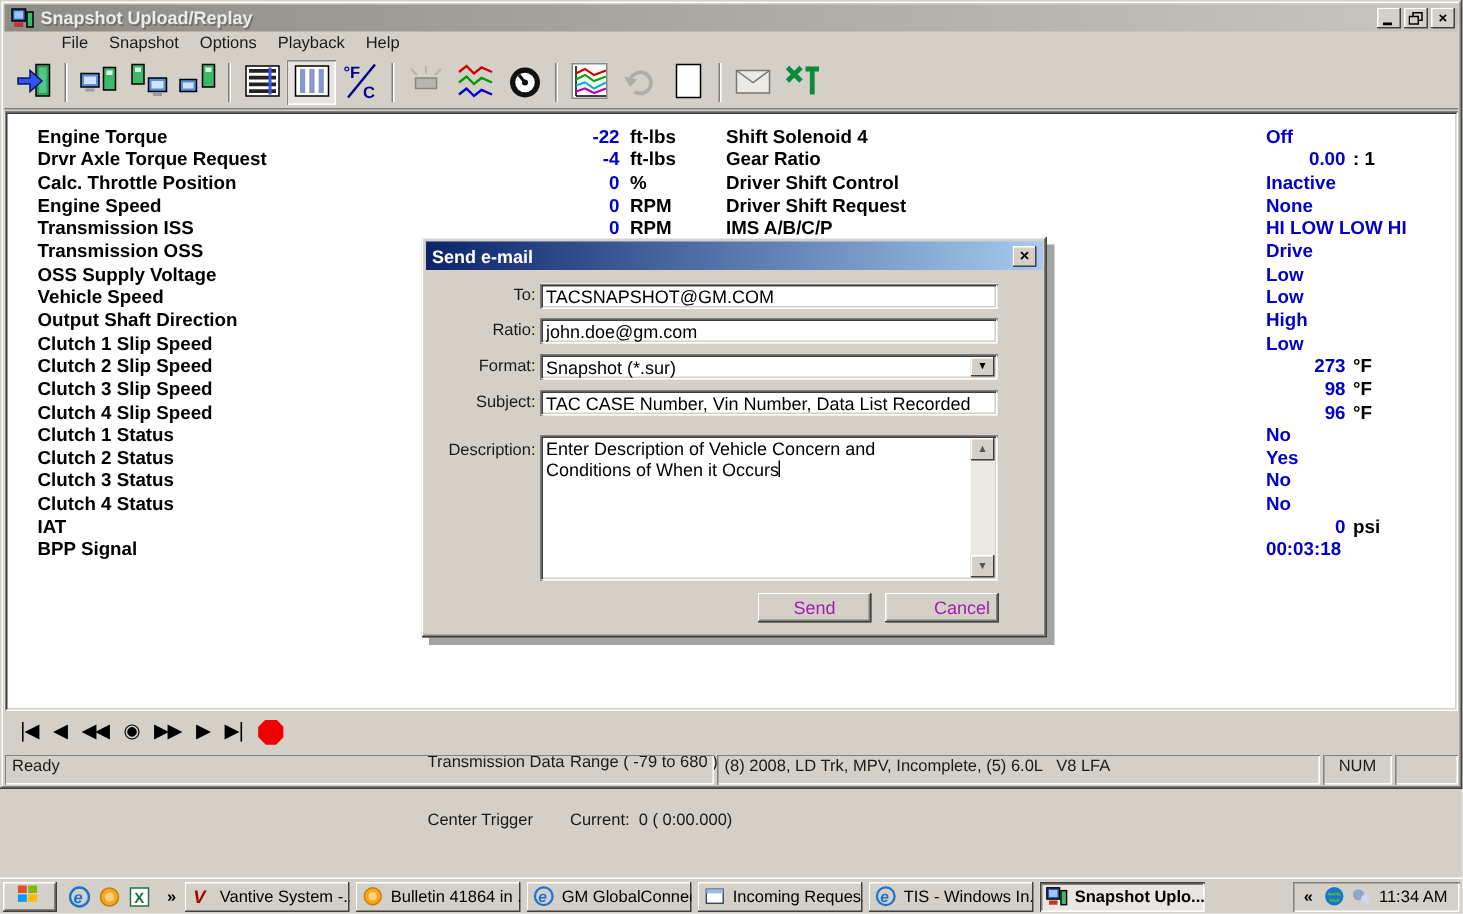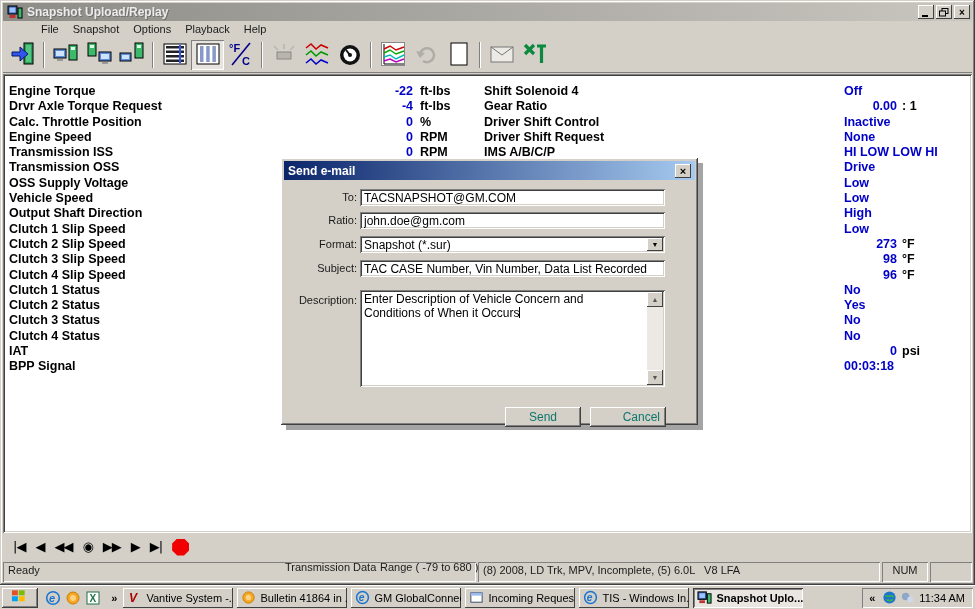--- a/index.html
+++ b/index.html
@@ -7,21 +7,21 @@
   body {
     width:975px; height:609px; position:relative; overflow:hidden;
     font-family:"Liberation Sans", sans-serif; background:#d4d0c8;
   }
   .raised { box-shadow: inset -1px -1px 0 #404040, inset 1px 1px 0 #ffffff, inset -2px -2px 0 #808080, inset 2px 2px 0 #d4d0c8; }
   .raised-thin { box-shadow: inset -1px -1px 0 #404040, inset 1px 1px 0 #ffffff; }
   .sunken-field { box-shadow: inset 1px 1px 0 #808080, inset -1px -1px 0 #ffffff, inset 2px 2px 0 #404040, inset -2px -2px 0 #d4d0c8; }
   .sunken-panel { box-shadow: inset 1px 1px 0 #808080, inset -1px -1px 0 #ffffff; }
 
   
-  #app-window { position:absolute; left:0; top:0; width:975px; height:585px; background:#d4d0c8;
+  #app-window { position:absolute; left:0; top:0; width:975px; height:526px; background:#d4d0c8;
     box-shadow: inset -1px -1px 0 #404040, inset 1px 1px 0 #d4d0c8, inset -2px -2px 0 #808080, inset 2px 2px 0 #ffffff; }
   .titlebar { position:absolute; left:3px; top:3px; right:3px; height:18px;
     background:linear-gradient(90deg,#8d8c87,#c9c6c0); display:flex; align-items:center; padding:0 2px; }
   .title-icon { width:16px; height:16px; margin-left:2px; }
   .title-icon svg { width:16px; height:16px; }
   .title-text { color:#ececec; font-weight:bold; font-size:12px; margin-left:4px; flex:1;
     text-shadow:1px 1px 0 #6f6e6a; white-space:nowrap; }
   .winbtn { width:16px; height:14px; background:#d4d0c8; margin-left:2px; display:flex; align-items:center; justify-content:center;
     font-size:10px; font-weight:bold; color:#000; }
   .winbtn svg { width:10px; height:9px; }
@@ -34,21 +34,21 @@
   .tb-btn { width:33px; height:30px; display:flex; align-items:center; justify-content:center; background:transparent; border:none; padding:0; }
   .tb-btn svg { width:26px; height:26px; }
   .tb-btn.pressed { background:#e7e4df; box-shadow: inset 1px 1px 0 #808080, inset -1px -1px 0 #ffffff; }
   .tb-sep { width:2px; height:26px; margin:0 4px; border-left:1px solid #808080; border-right:1px solid #ffffff; }
 
   
   .client { position:absolute; left:3px; top:74px; right:3px; bottom:52px; background:#ffffff;
     box-shadow: inset 1px 1px 0 #808080, inset -1px -1px 0 #ffffff, inset 2px 2px 0 #404040, inset -2px -2px 0 #d4d0c8;
     padding-top:10px; overflow:hidden; }
   .drow { position:relative; height:15.3px; font-size:12.5px; font-weight:bold; color:#000; white-space:nowrap; }
-  .c-left   { position:absolute; left:6px; }
+  .c-left   { position:absolute; left:22px; }
   .c-midval { position:absolute; left:305px; width:105px; text-align:right; color:#0000c8; }
   .c-midunit{ position:absolute; left:417px; }
   .c-rparam { position:absolute; left:481px; }
   .c-rval   { position:absolute; left:841px; width:53px; color:#0000c8; }
   .c-rval.num { text-align:right; }
   .c-runit  { position:absolute; left:899px; }
 
   
   .playbar { position:absolute; left:3px; right:3px; bottom:23px; height:29px; background:#d4d0c8; }
   .transport { position:absolute; left:10px; top:3px; display:flex; align-items:center; gap:10px; height:22px; }
@@ -80,22 +80,22 @@
     font-size:12px; padding:1px 4px; color:#000; }
   .dlg-combo-btn { position:absolute; width:16px; height:13px; background:#d4d0c8; display:flex; align-items:center; justify-content:center;
     font-size:7px; color:#000; left:366px; top:80px; }
   .dlg-textarea { position:absolute; left:79px; top:132px; width:305px; height:97px; background:#fff; font-size:12px; line-height:14px;
     padding:2px 22px 2px 4px; color:#000; }
   .caret { display:inline-block; width:1px; height:11px; background:#000; vertical-align:-1px; }
   .vscroll { position:absolute; right:2px; top:2px; width:16px; height:93px; background:#ece9e4; }
   .scroll-arrow { position:absolute; left:0; width:16px; height:15px; background:#d4d0c8; display:flex; align-items:center; justify-content:center;
     font-size:7px; color:#555; }
   .scroll-up { top:0; } .scroll-down { bottom:0; }
-  .dlg-btn { position:absolute; width:76px; height:20px; background:#d4d0c8; font-family:"Liberation Sans",sans-serif; font-size:12px; color:#0f766e;
-    border:none; top:237px;margin-top:12px; }
+  .dlg-btn { position:absolute; width:76px; height:20px; background:#d4d0c8; font-family:"Liberation Sans",sans-serif; font-size:12px; color:#a21caf;
+    border:none; top:237px; }
   .btn-send { left:224px; } .btn-cancel { left:309px;text-align:right; }
 
   
   .taskbar { position:absolute; left:0; right:0; bottom:0; height:24px; background:#d4d0c8; border-top:1px solid #fff; display:flex; align-items:center; padding:0 2px; gap:3px; }
   .start-btn { height:20px; padding:0 6px 0 3px; display:flex; align-items:center; gap:3px; font-weight:bold; font-size:12px; background:#d4d0c8; border:none; font-family:"Liberation Sans",sans-serif;flex-direction:column; }
   .start-btn svg { width:15px; height:15px; }
   .ql { display:flex; align-items:center; gap:4px; padding:0 4px; }
   .ql-icon { width:16px; height:16px; } .ql-icon svg { width:16px; height:16px; }
   .chev { font-size:11px; font-weight:bold; padding:0 3px; background:none; border:none; font-family:"Liberation Sans",sans-serif; }
   .task-btn { width:110px; height:20px; display:flex; align-items:center; gap:4px; font-size:11px; padding:0 4px; background:#d4d0c8;

